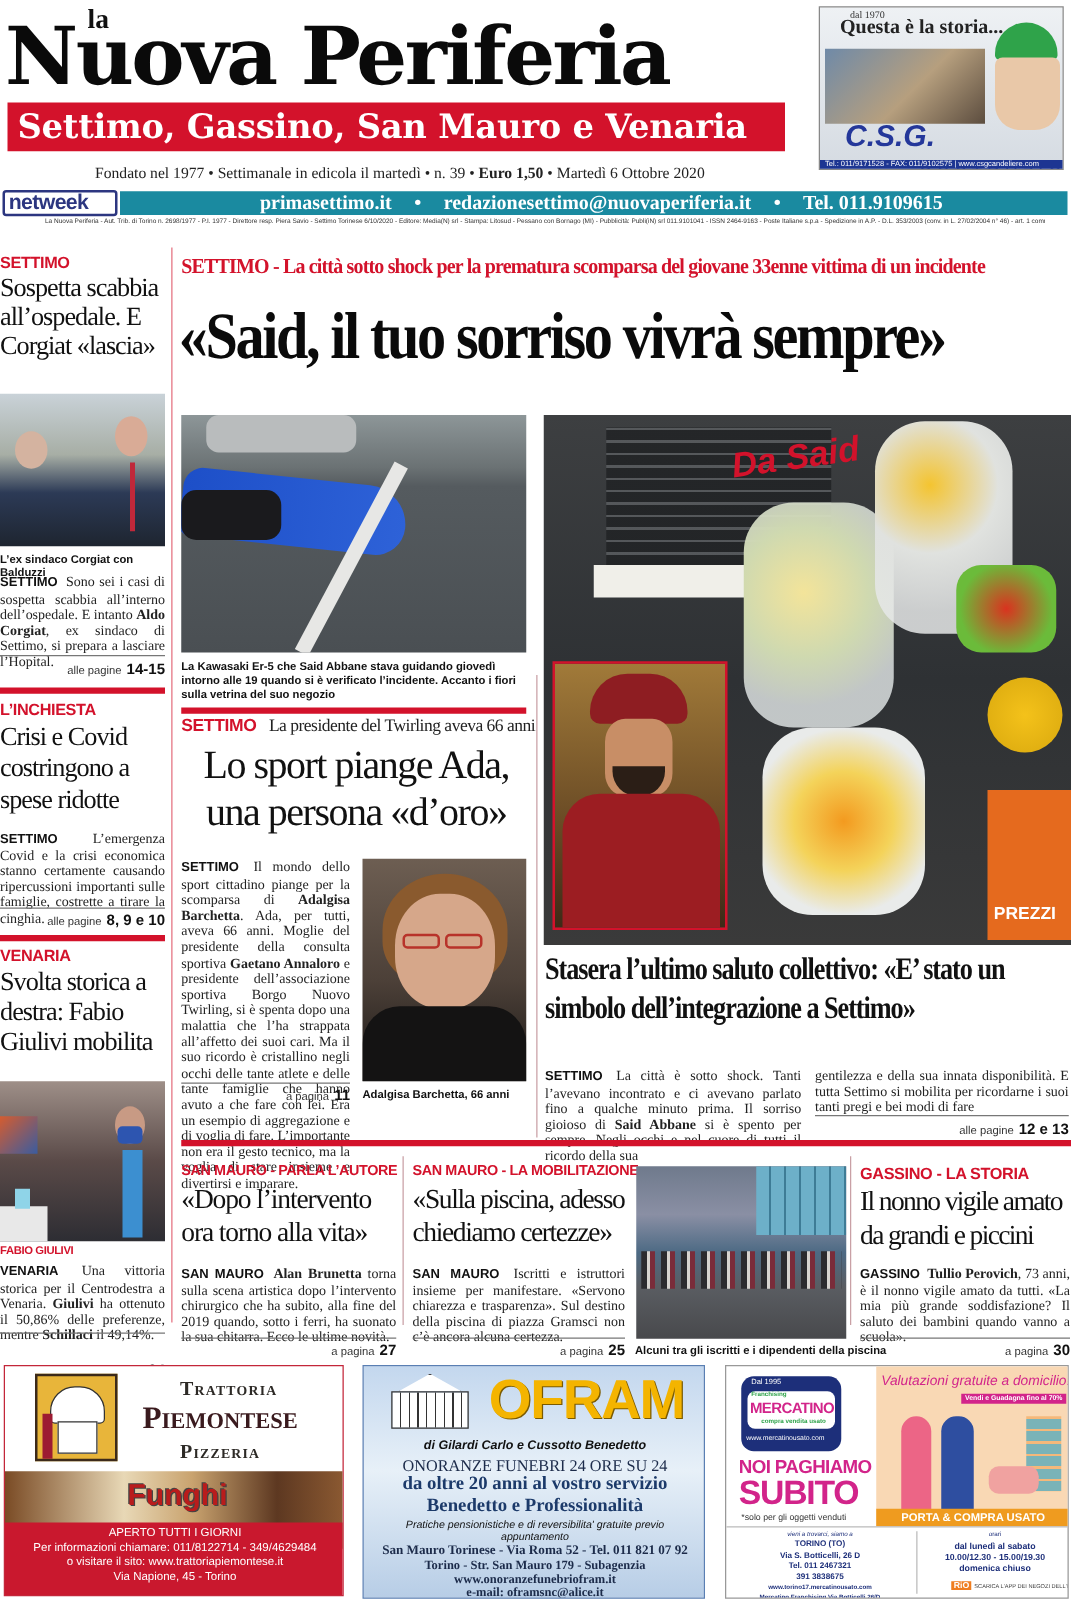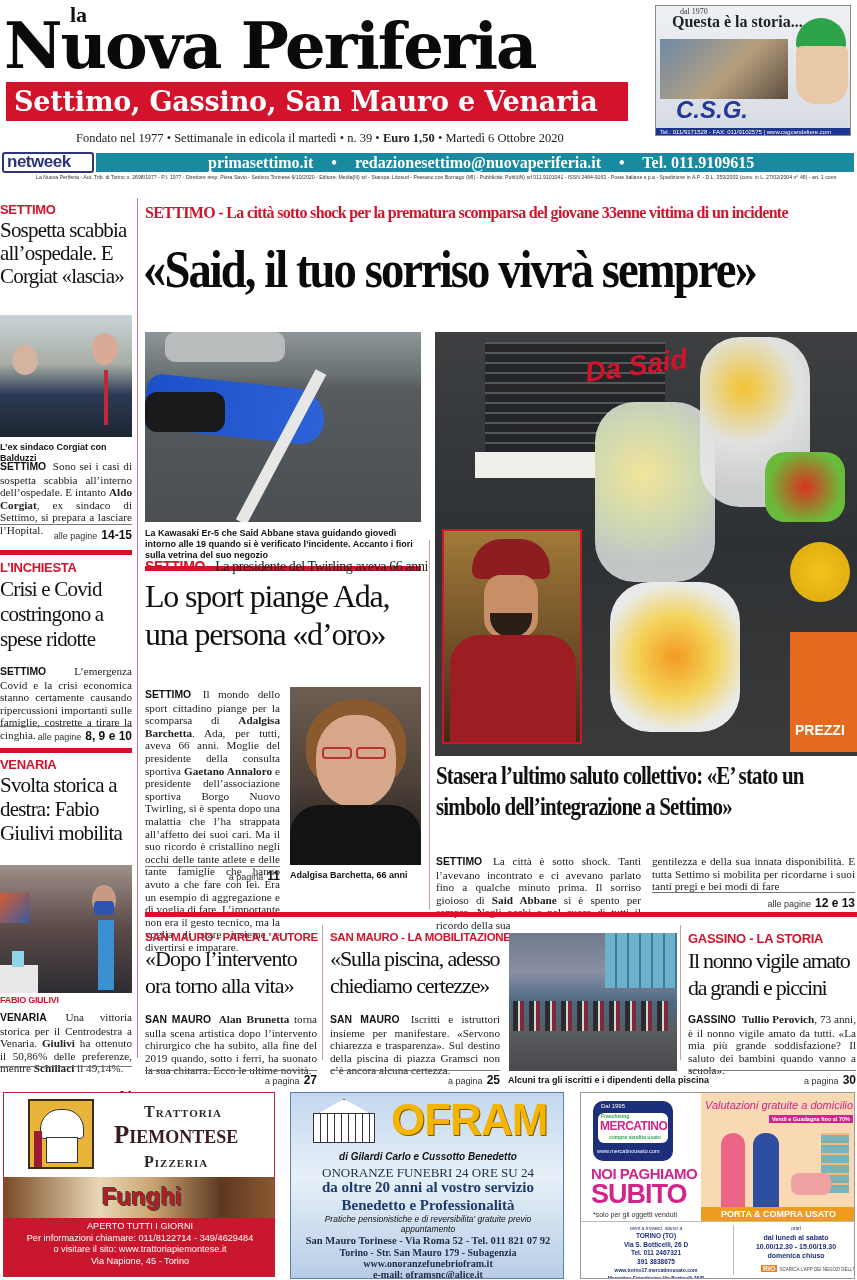--- a/index.html
+++ b/index.html
@@ -166,21 +166,21 @@
   <span>La città è sotto shock. Tanti l’avevano incontrato e ci avevano parlato fino a qualche minuto prima. Il sorriso gioioso di </span><b>Said Abbane</b><span> si è spento per sempre. Negli occhi e nel cuore di tutti il ricordo della sua </span>
 </div>
 <div class="abs body" style="left:652px;top:855px;width:203px;">gentilezza e della sua innata disponibilità. E tutta Settimo si mobilita per ricordarne i suoi tanti pregi e bei modi di fare</div>
 <div class="abs hr" style="left:652px;top:892px;width:203px;"></div>
 <div class="abs pageref" style="left:652px;top:896px;width:203px;">
   <span>alle pagine</span><b>12 e 13</b>
 </div>
 <div class="abs vline" style="left:429px;top:540px;height:370px;"></div>
 
 <div class="abs redbar" style="left:145px;top:566px;width:276px;height:5px;"></div>
-<div class="abs" style="left:145px;top:557px;width:280px;">
+<div class="abs" style="left:145px;top:572px;width:280px;text-align:center;">
   <div style="white-space:nowrap;">
     <span class="kicker" style="font-size:14px;">SETTIMO</span>
     <span class="serif" style="font-size:14px;color:#222;margin-left:6px;letter-spacing:-0.4px;">La presidente del Twirling aveva 66 anni</span>
   </div>
   <div class="hl" style="font-size:32px;line-height:38px;margin-top:2px;letter-spacing:-1.2px;">Lo sport piange Ada, una persona «d’oro»</div>
 </div>
 <div class="abs body" style="left:145px;top:688px;width:135px;">
   <b class="lead">SETTIMO</b>
   <span>Il mondo dello sport cittadino piange per la scomparsa di </span><b>Adalgisa Barchetta</b><span>. Ada, per tutti, aveva 66 anni. Moglie del presidente della consulta sportiva </span><b>Gaetano Annaloro</b><span> e presidente dell’associazione sportiva Borgo Nuovo Twirling, si è spenta dopo una malattia che l’ha strappata all’affetto dei suoi cari. Ma il suo ricordo è cristallino negli occhi delle tante atlete e delle tante famiglie che hanno avuto a che fare con lei. Era un esempio di aggregazione e di voglia di fare. L’importante non era il gesto tecnico, ma la voglia di stare insieme e divertirsi e imparare.</span>
 </div>

